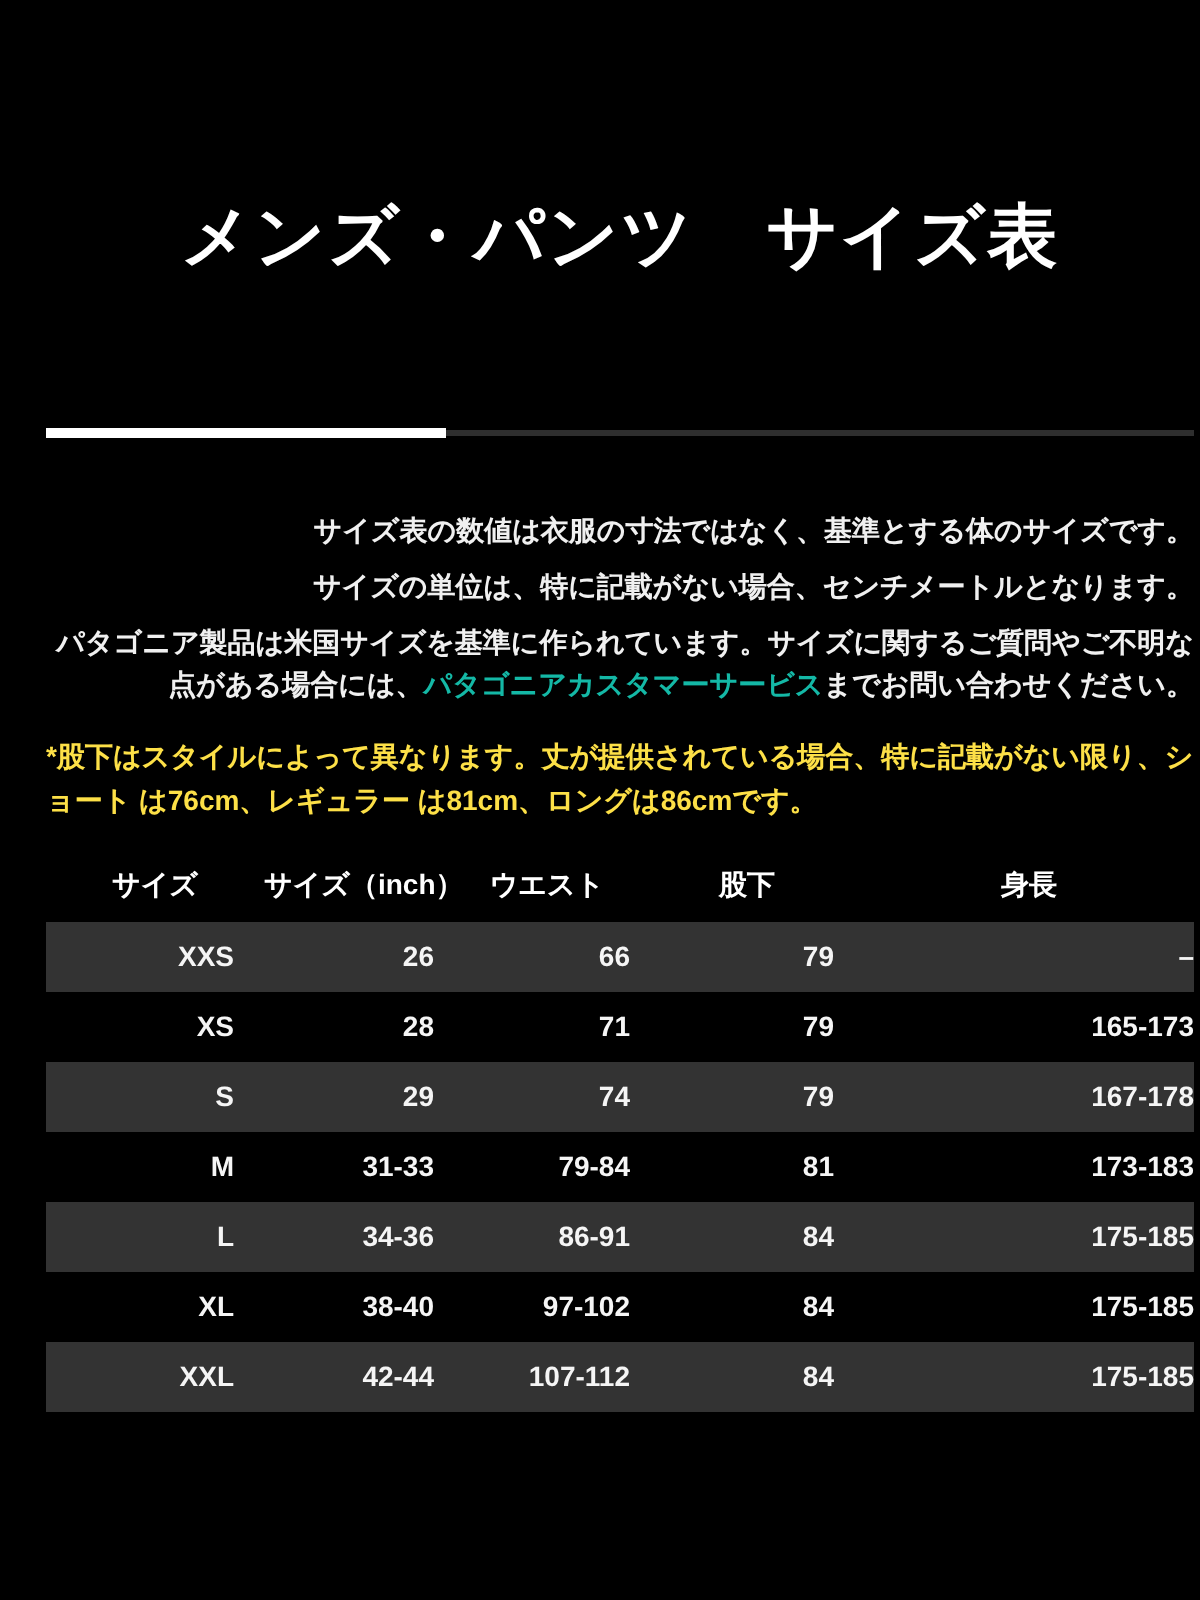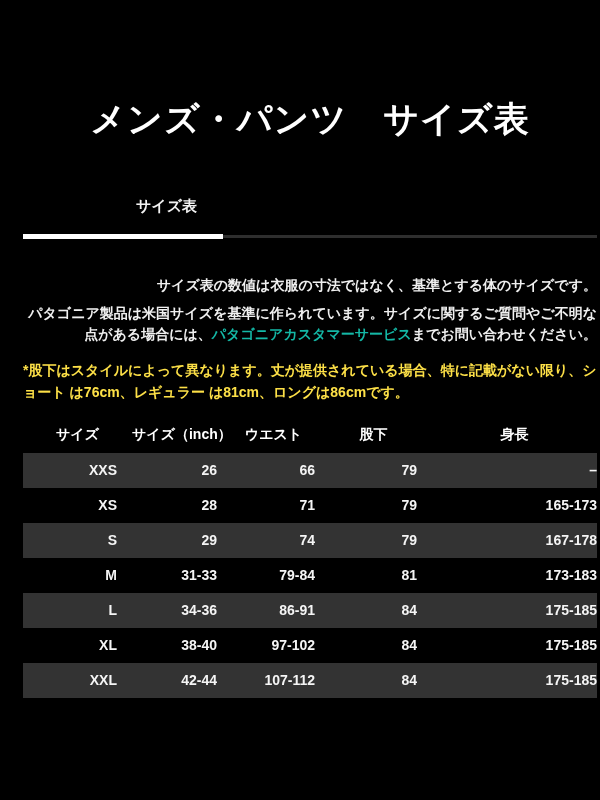--- a/index.html
+++ b/index.html
@@ -107,29 +107,29 @@
   }
 </style>
 </head>
 <body>
 
 <div class="page">
 
   <h1 class="page-title">メンズ・パンツ　サイズ表</h1>
 
   <div class="tabs">
-    <div class="tab">サイズ表</div>
   </div>
   <div class="tab-underline">
     <div class="track"></div>
     <div class="indicator"></div>
   </div>
 
   <div class="intro">
     <p>サイズ表の数値は衣服の寸法ではなく、基準とする体のサイズです。</p>
+    <p>サイズの単位は、特に記載がない場合、センチメートルとなります。</p>
     <p><span>パタゴニア製品は米国サイズを基準に作られています。サイズに関するご質問やご不明な点がある場合には、</span><a class="cs-link">パタゴニアカスタマーサービス</a><span>までお問い合わせください。</span></p>
   </div>
 
   <div class="note">*股下はスタイルによって異なります。丈が提供されている場合、特に記載がない限り、ショート は76cm、レギュラー は81cm、ロングは86cmです。</div>
 
   <table class="size-table">
     <colgroup>
       <col style="width:94px">
       <col style="width:100px">
       <col style="width:98px">

